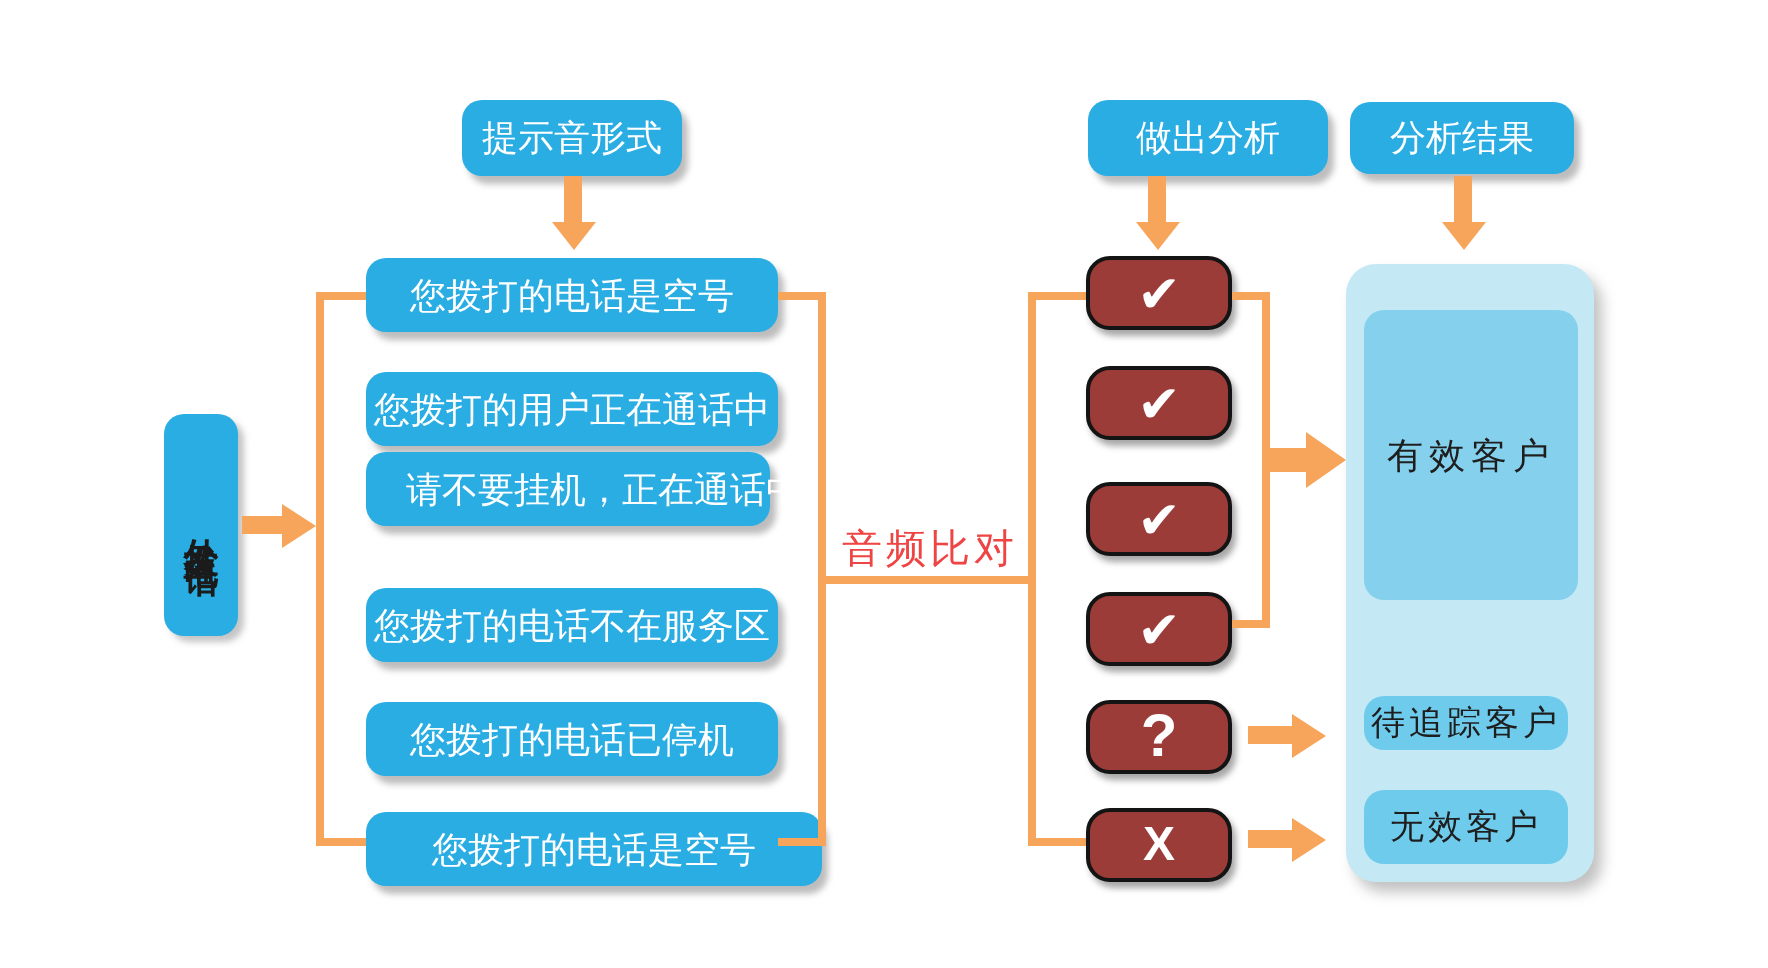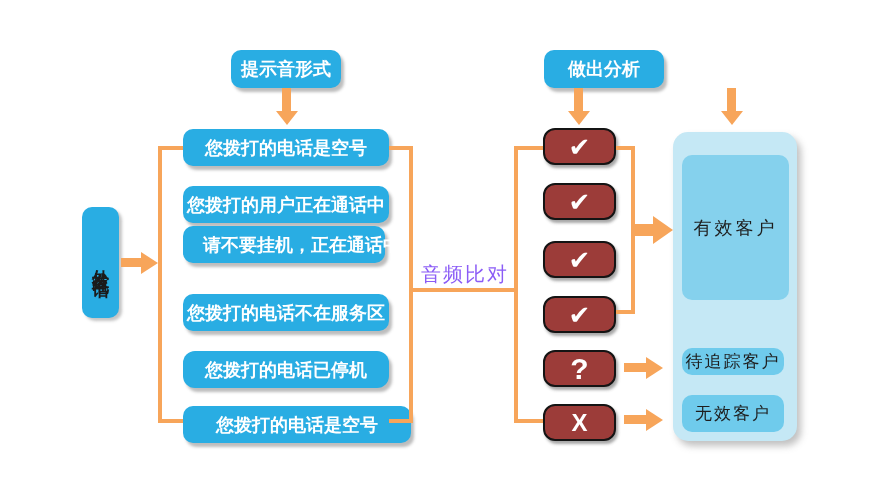--- a/index.html
+++ b/index.html
@@ -8,21 +8,21 @@
   }
   html,body{margin:0;padding:0;}
   body{
     width:884px;height:484px;position:relative;background:#fff;overflow:hidden;
     font-family:"Liberation Sans","DejaVu Sans",sans-serif;
   }
   .stage{position:absolute;inset:0;}
   
   .bluebox{
     position:absolute;background:var(--blue);border-radius:10px;color:var(--white);
-    font-weight:bold;font-size:18px;display:flex;align-items:center;justify-content:center;
+    font-weight:normal;font-size:18px;display:flex;align-items:center;justify-content:center;
     box-shadow:3px 4px 3px rgba(90,90,90,.40);white-space:nowrap;
   }
   
   .srcbox{
     position:absolute;background:var(--blue);border-radius:10px;color:var(--text_dark);
     font-weight:bold;font-size:17px;display:flex;align-items:center;justify-content:center;
     writing-mode:vertical-lr;text-orientation:upright;letter-spacing:4px;
     box-shadow:3px 3px 3px rgba(90,90,90,.35);
   }
   
@@ -57,48 +57,49 @@
   .arr-r.big::after{border-left-width:20px;border-top-width:14px;border-bottom-width:14px;}
   .arr-d{position:absolute;width:9px;background:var(--orange);}
   .arr-d::after{
     content:"";position:absolute;top:100%;left:50%;transform:translateX(-50%);
     width:0;height:0;border-top:14px solid var(--orange);
     border-left:11px solid transparent;border-right:11px solid transparent;
   }
   
   .cmp{
     position:absolute;left:412px;top:261px;width:106px;text-align:center;
-    font-size:20px;color:#8b5cf6;letter-spacing:2px;white-space:nowrap;
+    font-size:20px;color:#ef4444;letter-spacing:2px;white-space:nowrap;
   }
 </style>
 </head>
 <body>
 
 <div class="stage">
 
   <div class="bluebox" style="left:231px;top:50px;width:110px;height:38px;">提示音形式</div>
   <div class="arr-d" style="left:282px;top:88px;height:23px;"></div>
 
   <div class="bluebox" style="left:544px;top:50px;width:120px;height:38px;">做出分析</div>
   <div class="arr-d" style="left:574px;top:88px;height:23px;"></div>
 
+  <div class="bluebox" style="left:675px;top:51px;width:112px;height:36px;">分析结果</div>
   <div class="arr-d" style="left:727px;top:88px;height:23px;"></div>
 
   <div class="srcbox" style="left:82px;top:207px;width:37px;height:111px;">外拨电话</div>
   <div class="arr-r" style="left:121px;top:258px;width:20px;"></div>
 
   <div class="line" style="left:158px;top:146px;width:4px;height:277px;"></div>
   <div class="line" style="left:158px;top:146px;width:28px;height:4px;"></div>
   <div class="line" style="left:158px;top:419px;width:28px;height:4px;"></div>
 
   <div class="bluebox" style="left:183px;top:129px;width:206px;height:37px;">您拨打的电话是空号</div>
   <div class="bluebox" style="left:183px;top:186px;width:206px;height:37px;">您拨打的用户正在通话中</div>
   <div class="bluebox" style="left:183px;top:226px;width:166px;height:37px;padding-left:36px;">请不要挂机，正在通话中</div>
   <div class="bluebox" style="left:183px;top:294px;width:206px;height:37px;">您拨打的电话不在服务区</div>
-  <div class="bluebox" style="left:183px;top:351px;width:206px;height:37px;border-radius:12px;">您拨打的电话已停机</div>
+  <div class="bluebox" style="left:183px;top:351px;width:206px;height:37px;">您拨打的电话已停机</div>
   <div class="bluebox" style="left:183px;top:406px;width:228px;height:37px;">您拨打的电话是空号</div>
 
   <div class="line" style="left:389px;top:146px;width:24px;height:4px;"></div>
   <div class="line" style="left:409px;top:146px;width:4px;height:277px;"></div>
   <div class="line" style="left:389px;top:419px;width:24px;height:4px;"></div>
   <div class="line" style="left:409px;top:288px;width:109px;height:4px;"></div>
 
   <div class="cmp">音频比对</div>
 
   <div class="line" style="left:514px;top:146px;width:4px;height:277px;"></div>

